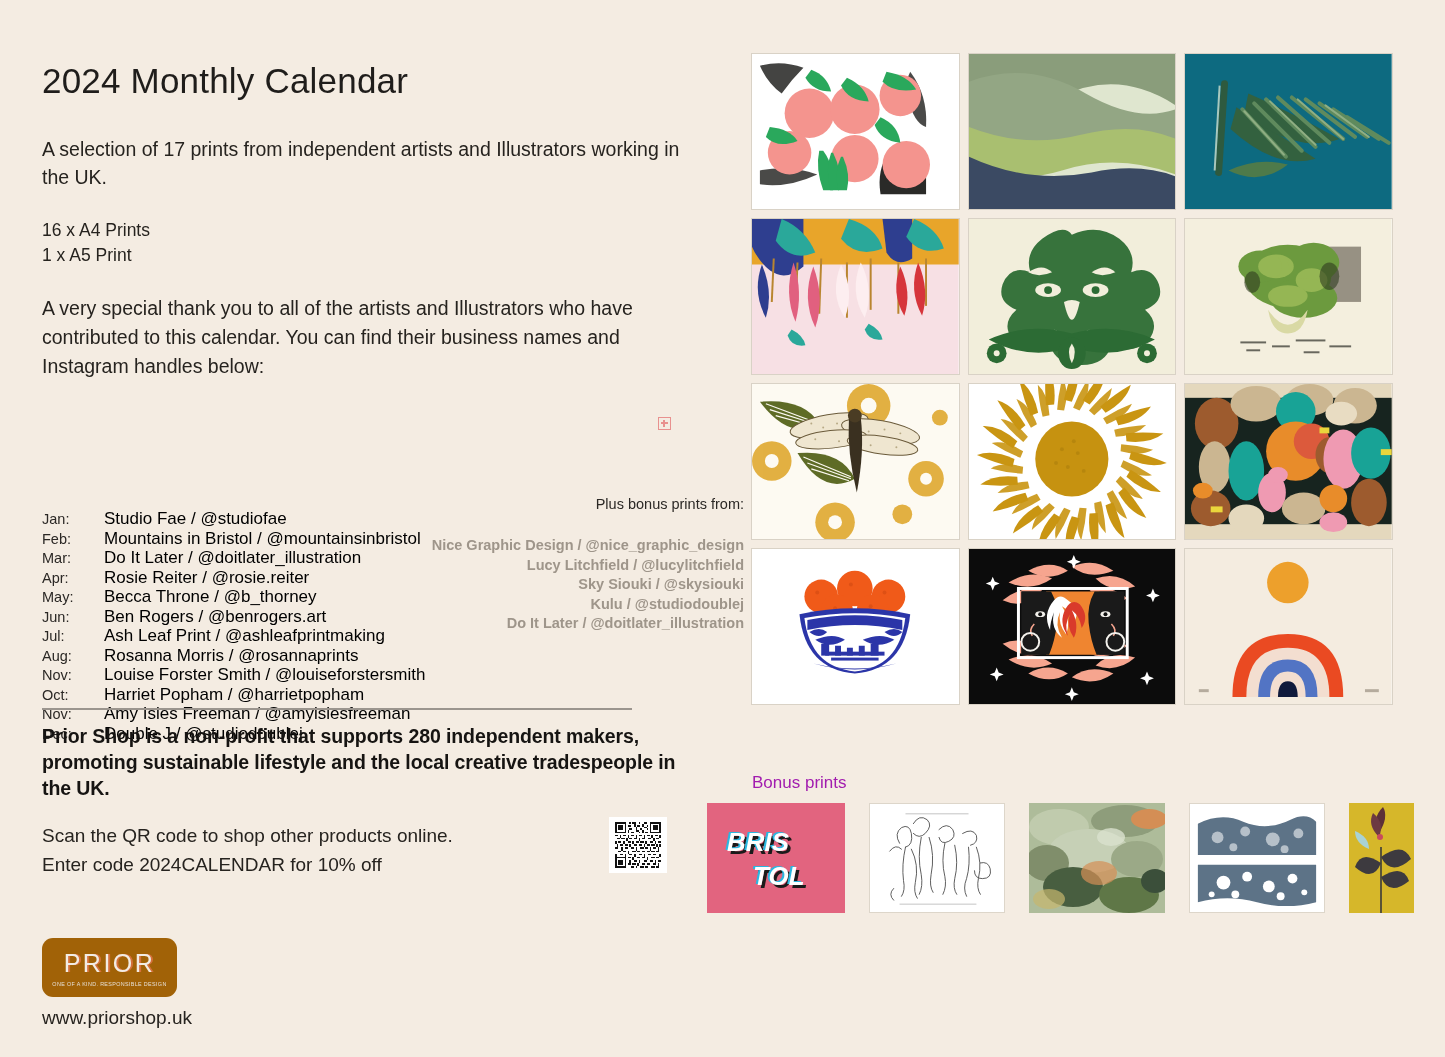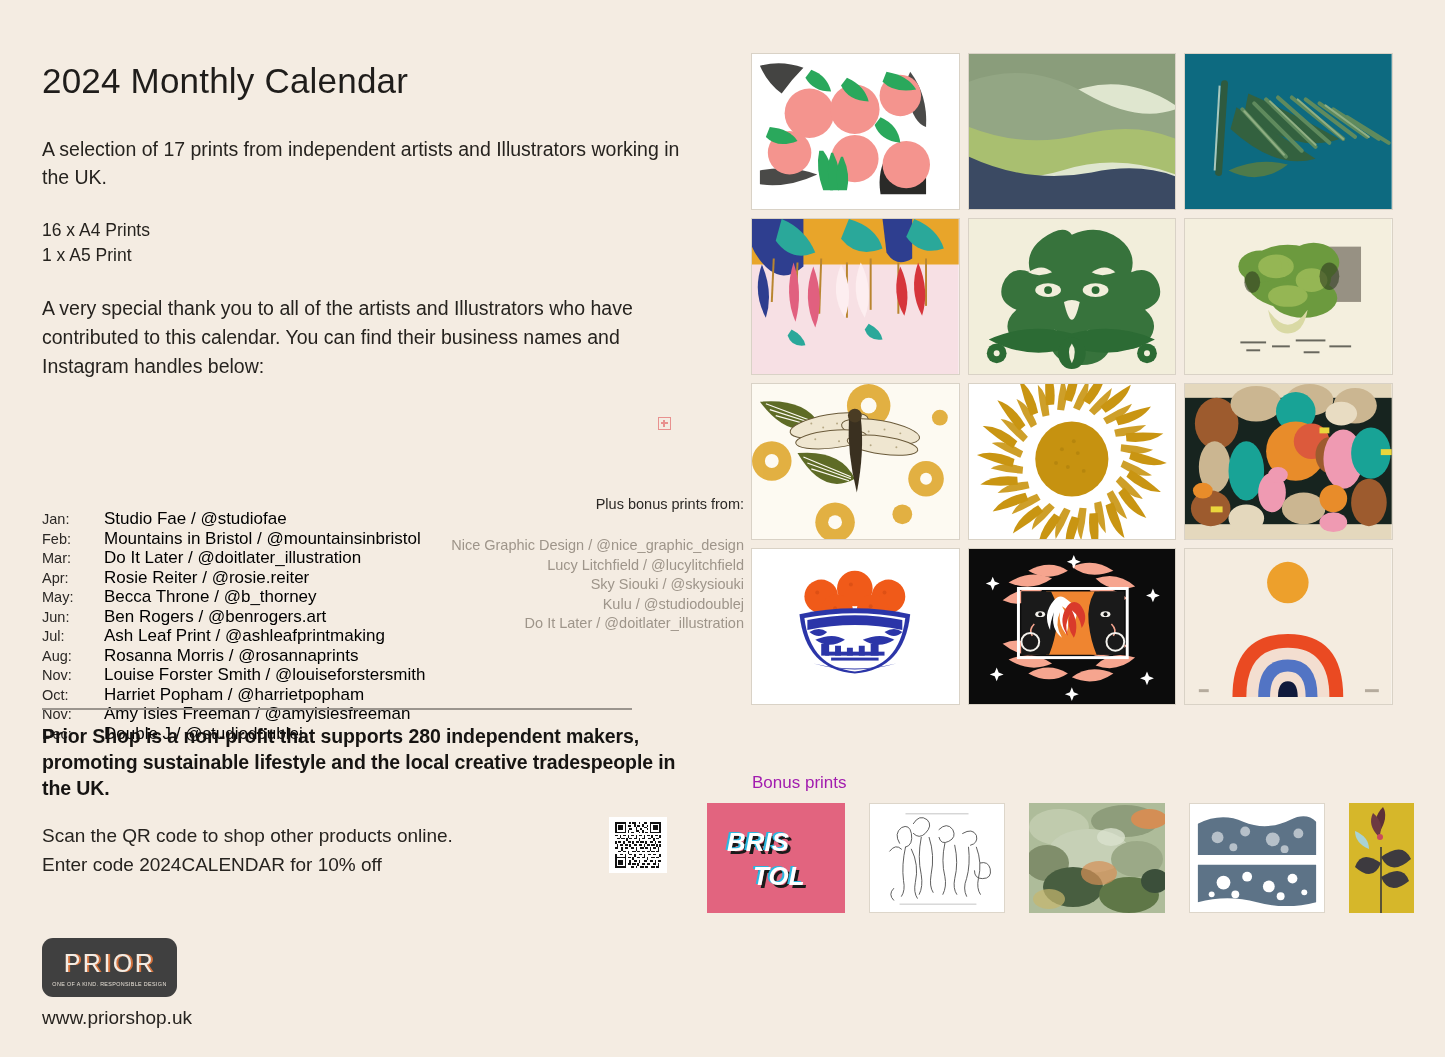--- a/index.html
+++ b/index.html
@@ -31,21 +31,21 @@
   
   .credits{position:absolute;left:42px;top:462px;width:700px;margin-top:47px;}
   .credit-row{display:flex;align-items:baseline;line-height:19.5px;height:19.5px;}
   .credit-month{
     width:62px;flex:0 0 62px;font-size:14.5px;color:#2b2825;font-weight:400;
   }
   .credit-name{font-size:17px;color:#000000;white-space:nowrap;}
 
   .bonus-col{position:absolute;left:414px;top:496px;width:330px;text-align:right;}
   .bonus-head{font-size:14.5px;color:#2b2825;margin:0 0 24px 0;}
-  .bonus-line{font-size:14.5px;color:#9e958a;line-height:19.5px;white-space:nowrap;}
+  .bonus-line{font-size:14.5px;color:#9e958a;line-height:19.5px;white-space:nowrap;font-weight:bold;}
 
   
   .cropmark{
     position:absolute;left:658px;top:417px;width:13px;height:13px;
     border:1.5px solid #e8918f;box-sizing:border-box;
   }
   .cropmark::before,.cropmark::after{
     content:"";position:absolute;background:#e8918f;
   }
   .cropmark::before{left:4.3px;top:1.5px;width:2px;height:7px;}
@@ -70,21 +70,21 @@
   }
   .qr-box{
     position:absolute;left:609px;top:817px;width:58px;height:56px;
     background:#ffffff;display:flex;align-items:center;justify-content:center;
   }
   .qr-svg{width:46px;height:46px;display:block;}
 
   
   .logo{
     position:absolute;left:42px;top:938px;width:135px;height:59px;
-    background:#404040;border-radius:11px;
+    background:#a16207;border-radius:11px;
     display:flex;flex-direction:column;align-items:center;justify-content:center;
   }
   .logo-word{
     font-size:25px;font-weight:400;letter-spacing:2.5px;color:#f2ece4;
     line-height:1;text-shadow:2px 0 0 #d4703a;margin-top:2px;
   }
   .logo-tag{
     font-size:5.4px;letter-spacing:.35px;color:#e7e0d6;margin-top:5px;
     white-space:nowrap;transform:scaleY(1.05);
   }

